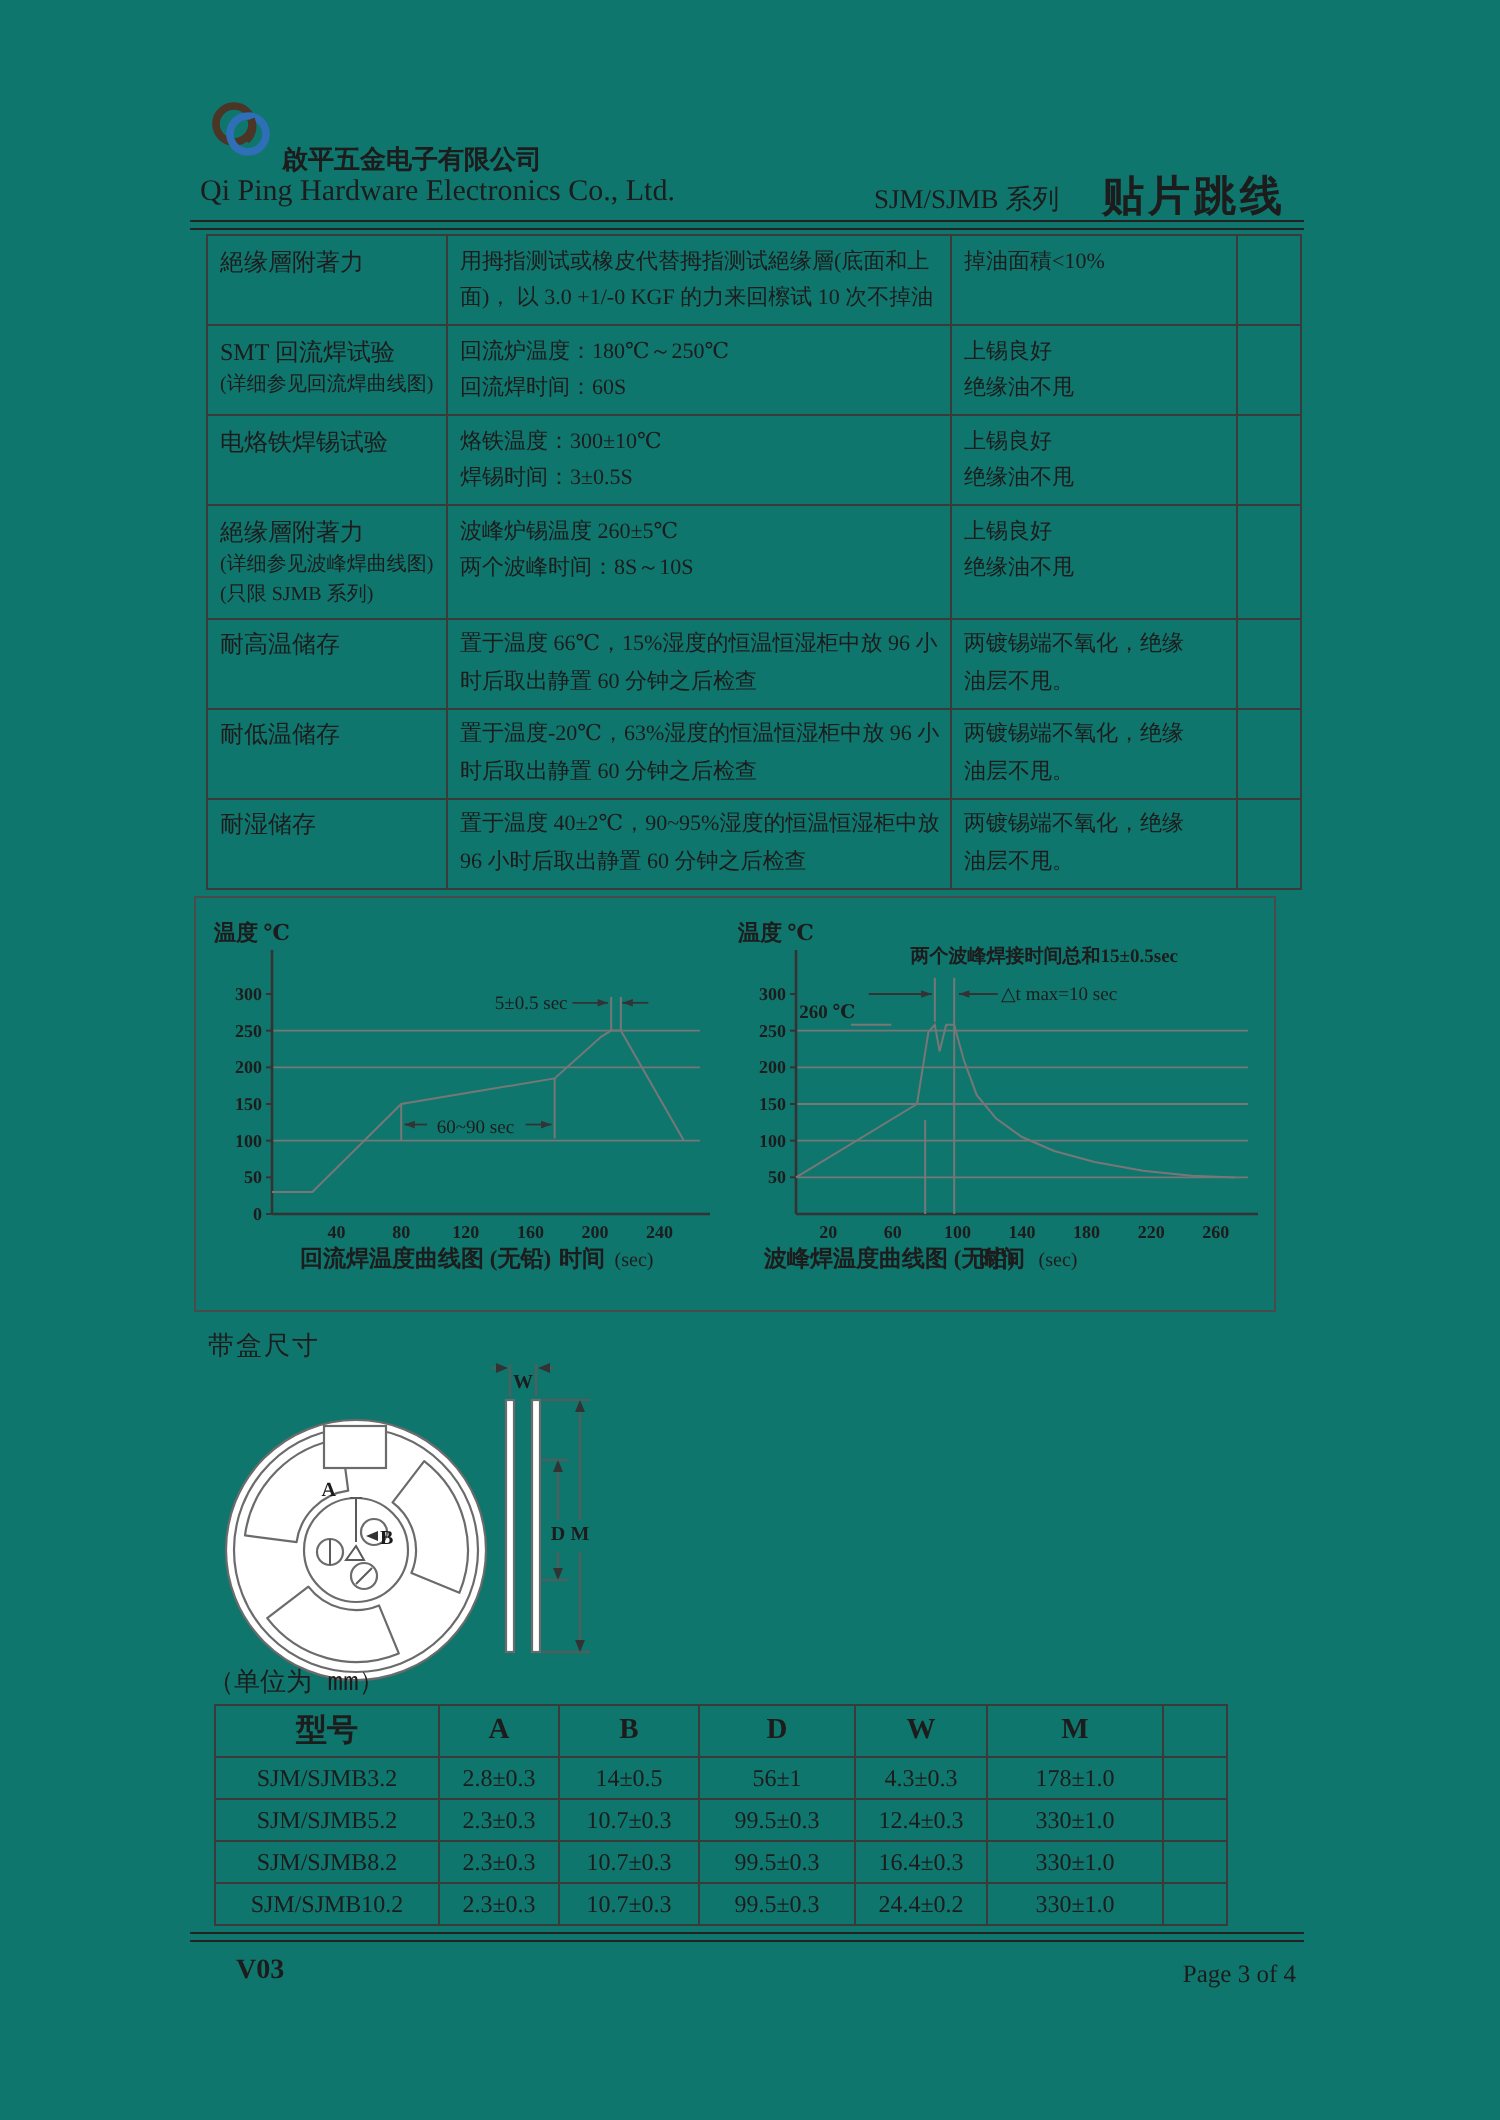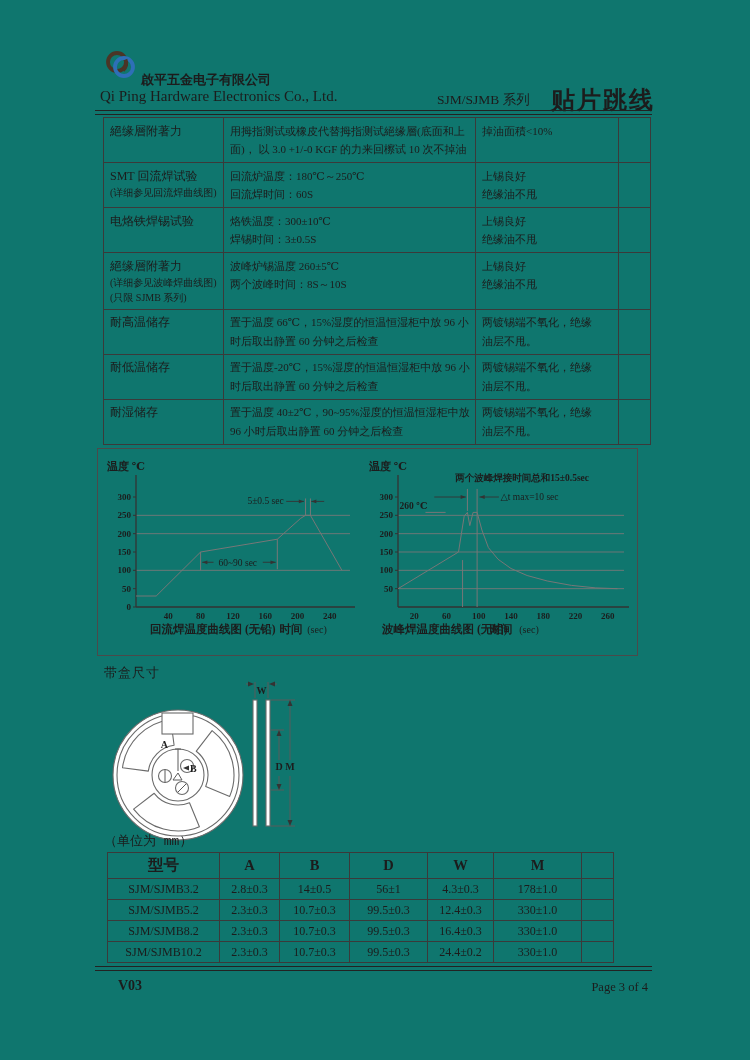--- a/index.html
+++ b/index.html
@@ -3,21 +3,21 @@
 <meta charset="utf-8">
 <style>
   html,body{margin:0;padding:0;background:#ffffff;}
   .page{position:relative;width:750px;height:1060px;background:#0f766e;overflow:hidden;
         font-family:"Liberation Serif","DejaVu Serif",serif;color:#1c1c1c;}
   
   .logo{position:absolute;left:102px;top:46px;}
   .company-cn{position:absolute;left:141px;top:71px;font-size:13px;font-weight:600;}
   .company-en{position:absolute;left:100px;top:88px;font-size:15px;}
   .series{position:absolute;left:437px;top:91px;font-size:13.5px;}
-  .product{position:absolute;left:551px;top:84px;font-size:24px;font-weight:bold;letter-spacing:2px;}
+  .product{position:absolute;left:551px;top:84px;font-size:21px;font-weight:bold;letter-spacing:2px;}
   .double-rule{position:absolute;left:95px;width:557px;height:3px;border-top:1.6px solid #222;border-bottom:1px solid #222;}
   .header-rule{top:110px;}
   .footer-rule{top:966px;}
   
   .spec-table{position:absolute;left:103px;top:117px;width:547px;border-collapse:collapse;table-layout:fixed;}
   .spec-table td{border:1px solid #3a3a3a;vertical-align:top;padding:3.5px 6px;}
   .spec-table .ln{font-size:11px;line-height:18.5px;white-space:nowrap;}
   .spec-table .c0 .ln{font-size:12px;}
   .spec-table .c0 .small{font-size:10px;line-height:15px;}
   
@@ -139,21 +139,21 @@
             <div class="ln">两镀锡端不氧化，绝缘</div>
             <div class="ln">油层不甩。</div>
           </td>
           <td class="c3"></td>
         </tr>
         <tr>
           <td class="c0">
             <div class="ln">耐低温储存</div>
           </td>
           <td class="c1">
-            <div class="ln">置于温度-20℃，15%湿度的恒温恒湿柜中放 96 小</div>
+            <div class="ln">置于温度-20℃，63%湿度的恒温恒湿柜中放 96 小</div>
             <div class="ln">时后取出静置 60 分钟之后检查</div>
           </td>
           <td class="c2">
             <div class="ln">两镀锡端不氧化，绝缘</div>
             <div class="ln">油层不甩。</div>
           </td>
           <td class="c3"></td>
         </tr>
         <tr>
           <td class="c0">

